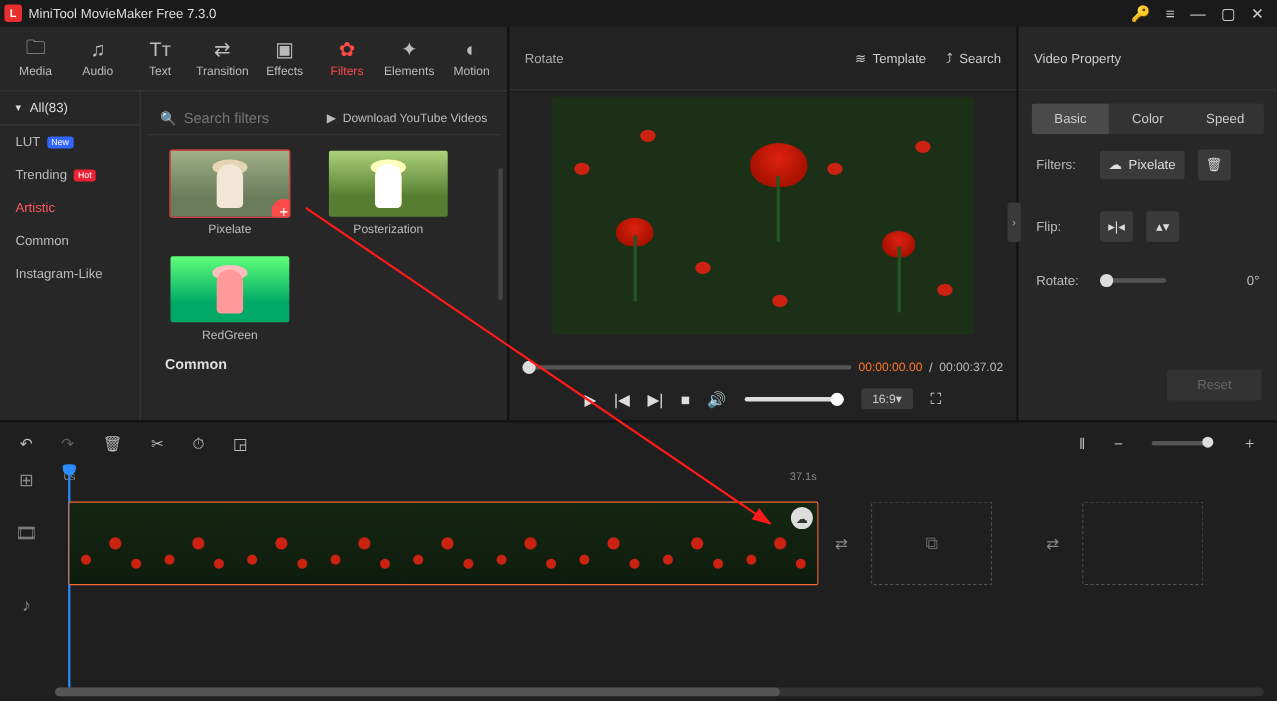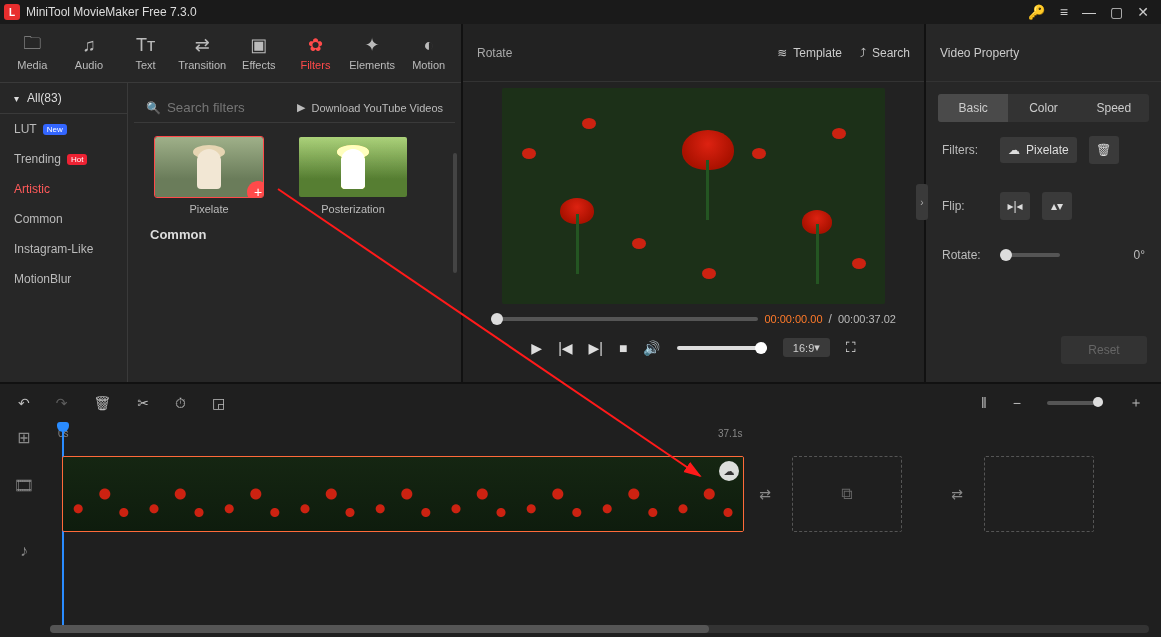--- a/index.html
+++ b/index.html
@@ -57,21 +57,21 @@
 
 .playercol { width:463px; background:#222; border-right:2px solid #111; display:flex; flex-direction:column; }
 .playerhead { height:58px; display:flex; align-items:center; padding:0 14px; color:#aaa; border-bottom:1px solid #333; }
 .playerhead .pbtn { display:flex; align-items:center; gap:6px; margin-left:auto; cursor:pointer; color:#ccc; }
 .playerhead .pbtn + .pbtn { margin-left:18px; }
 .preview { flex:1; display:flex; flex-direction:column; align-items:center; }
 .preview .vid { width:383px; height:216px; margin-top:6px; border-radius:2px; position:relative; overflow:hidden; background:radial-gradient(circle at 55% 42%, #1c3018 0%, #1c3018 100%); }
 .poppy { position:absolute; width:52px; height:40px; background:radial-gradient(circle at 50% 35%, #d21 0%, #a10 70%); border-radius:60% 60% 55% 55%; }
 .poppy::after { content:""; position:absolute; left:46%; bottom:-50px; width:3px; height:60px; background:#245522; }
 .dot { position:absolute; width:14px; height:11px; background:#c21; border-radius:50%; }
-.timebar { display:flex; align-items:center; gap:6px; padding:8px 28px; width:100%; }
+.timebar { display:flex; align-items:center; gap:6px; padding:8px 12px; width:100%;margin-top:15px; }
 .timebar .track { flex:1; height:4px; background:#555; border-radius:2px; position:relative; }
 .timebar .track .knob { position:absolute; left:0; top:-4px; width:12px; height:12px; background:#ddd; border-radius:50%; }
 .timebar .cur { color:#ff7a2a; font-size:11px; }
 .timebar .tot { color:#bbb; font-size:11px; }
 .controls { display:flex; align-items:center; gap:16px; padding:4px 14px 8px; }
 .controls .ic { color:#ddd; font-size:14px; cursor:pointer; }
 .controls .vol { width:90px; height:4px; background:#ddd; border-radius:2px; position:relative; }
 .controls .vol .k { position:absolute; right:0; top:-4px; width:12px; height:12px; background:#fff; border-radius:50%; }
 .controls .aspect { margin-left:auto; background:#3a3a3a; padding:3px 10px; border-radius:3px; display:flex; align-items:center; font-size:11px; }
 
@@ -197,23 +197,20 @@
           </div>
         <div class="row active">
             <span>Artistic</span>
           </div>
         <div class="row">
             <span>Common</span>
           </div>
         <div class="row">
             <span>Instagram-Like</span>
           </div>
-        <div class="row">
-            <span>MotionBlur</span>
-          </div>
       </div>
 
       <div class="filter-grid">
         <div class="filter-search">
           <span class="srch">🔍</span>
           <input style="background: transparent; border: 0px; color: rgb(187, 187, 187); outline: none; width: 120px;" placeholder="Search filters">
           <span class="dl">
               <span>▶</span>
               <span>Download YouTube Videos</span>
             </span>
@@ -227,20 +224,27 @@
                 <div class="plus">+</div>
               </div>
             <div class="lb">Pixelate</div>
           </div>
           <div class="thumb">
             <div class="img posterize">
                 <div class="hat"></div>
                 <div class="fig"></div>
               </div>
             <div class="lb">Posterization</div>
+          </div>
+          <div class="thumb">
+            <div class="img redgreen">
+                <div class="hat" style="background:#ffbebe"></div>
+                <div class="fig" style="background:#ff9a9a"></div>
+              </div>
+            <div class="lb">RedGreen</div>
           </div>
         </div>
         <div class="filter-section-head">Common</div>
         <div class="scroll-line"></div>
       </div>
     </div>
   </div>
 
   <div class="playercol">
     <div class="playerhead">

